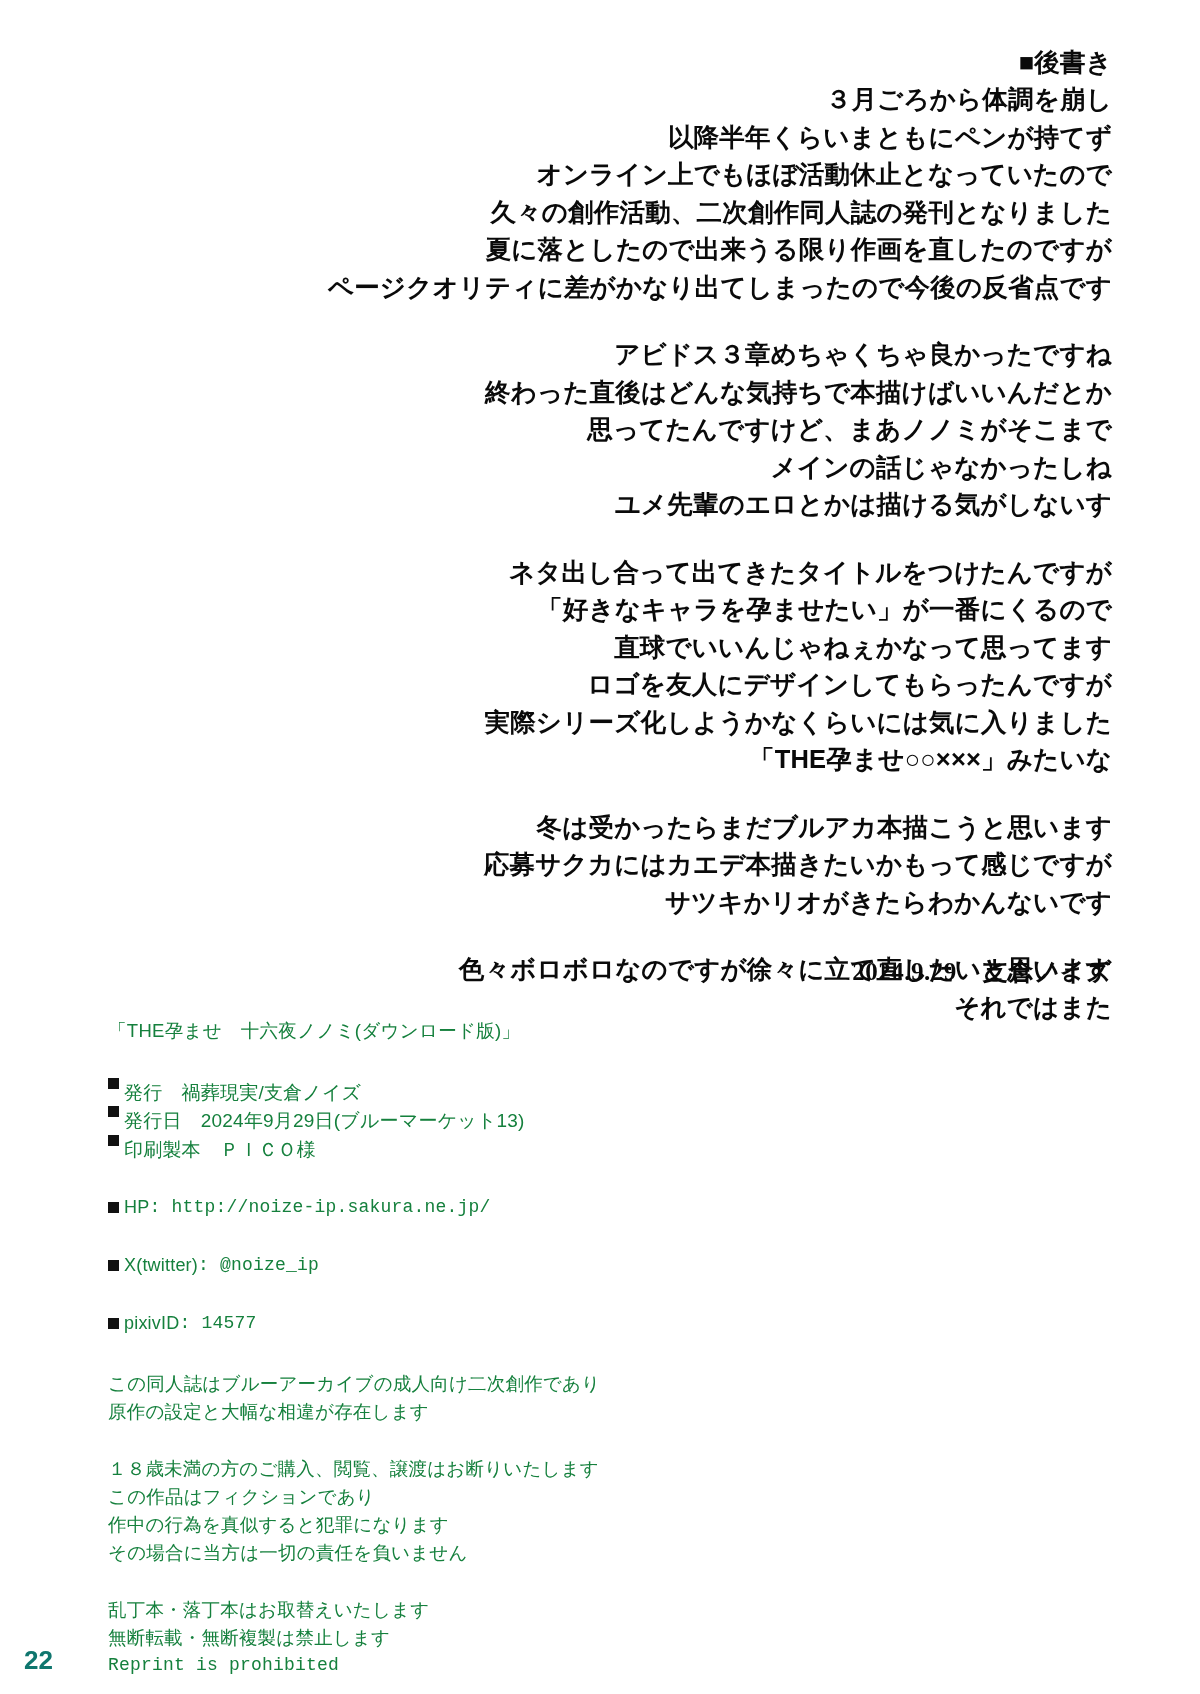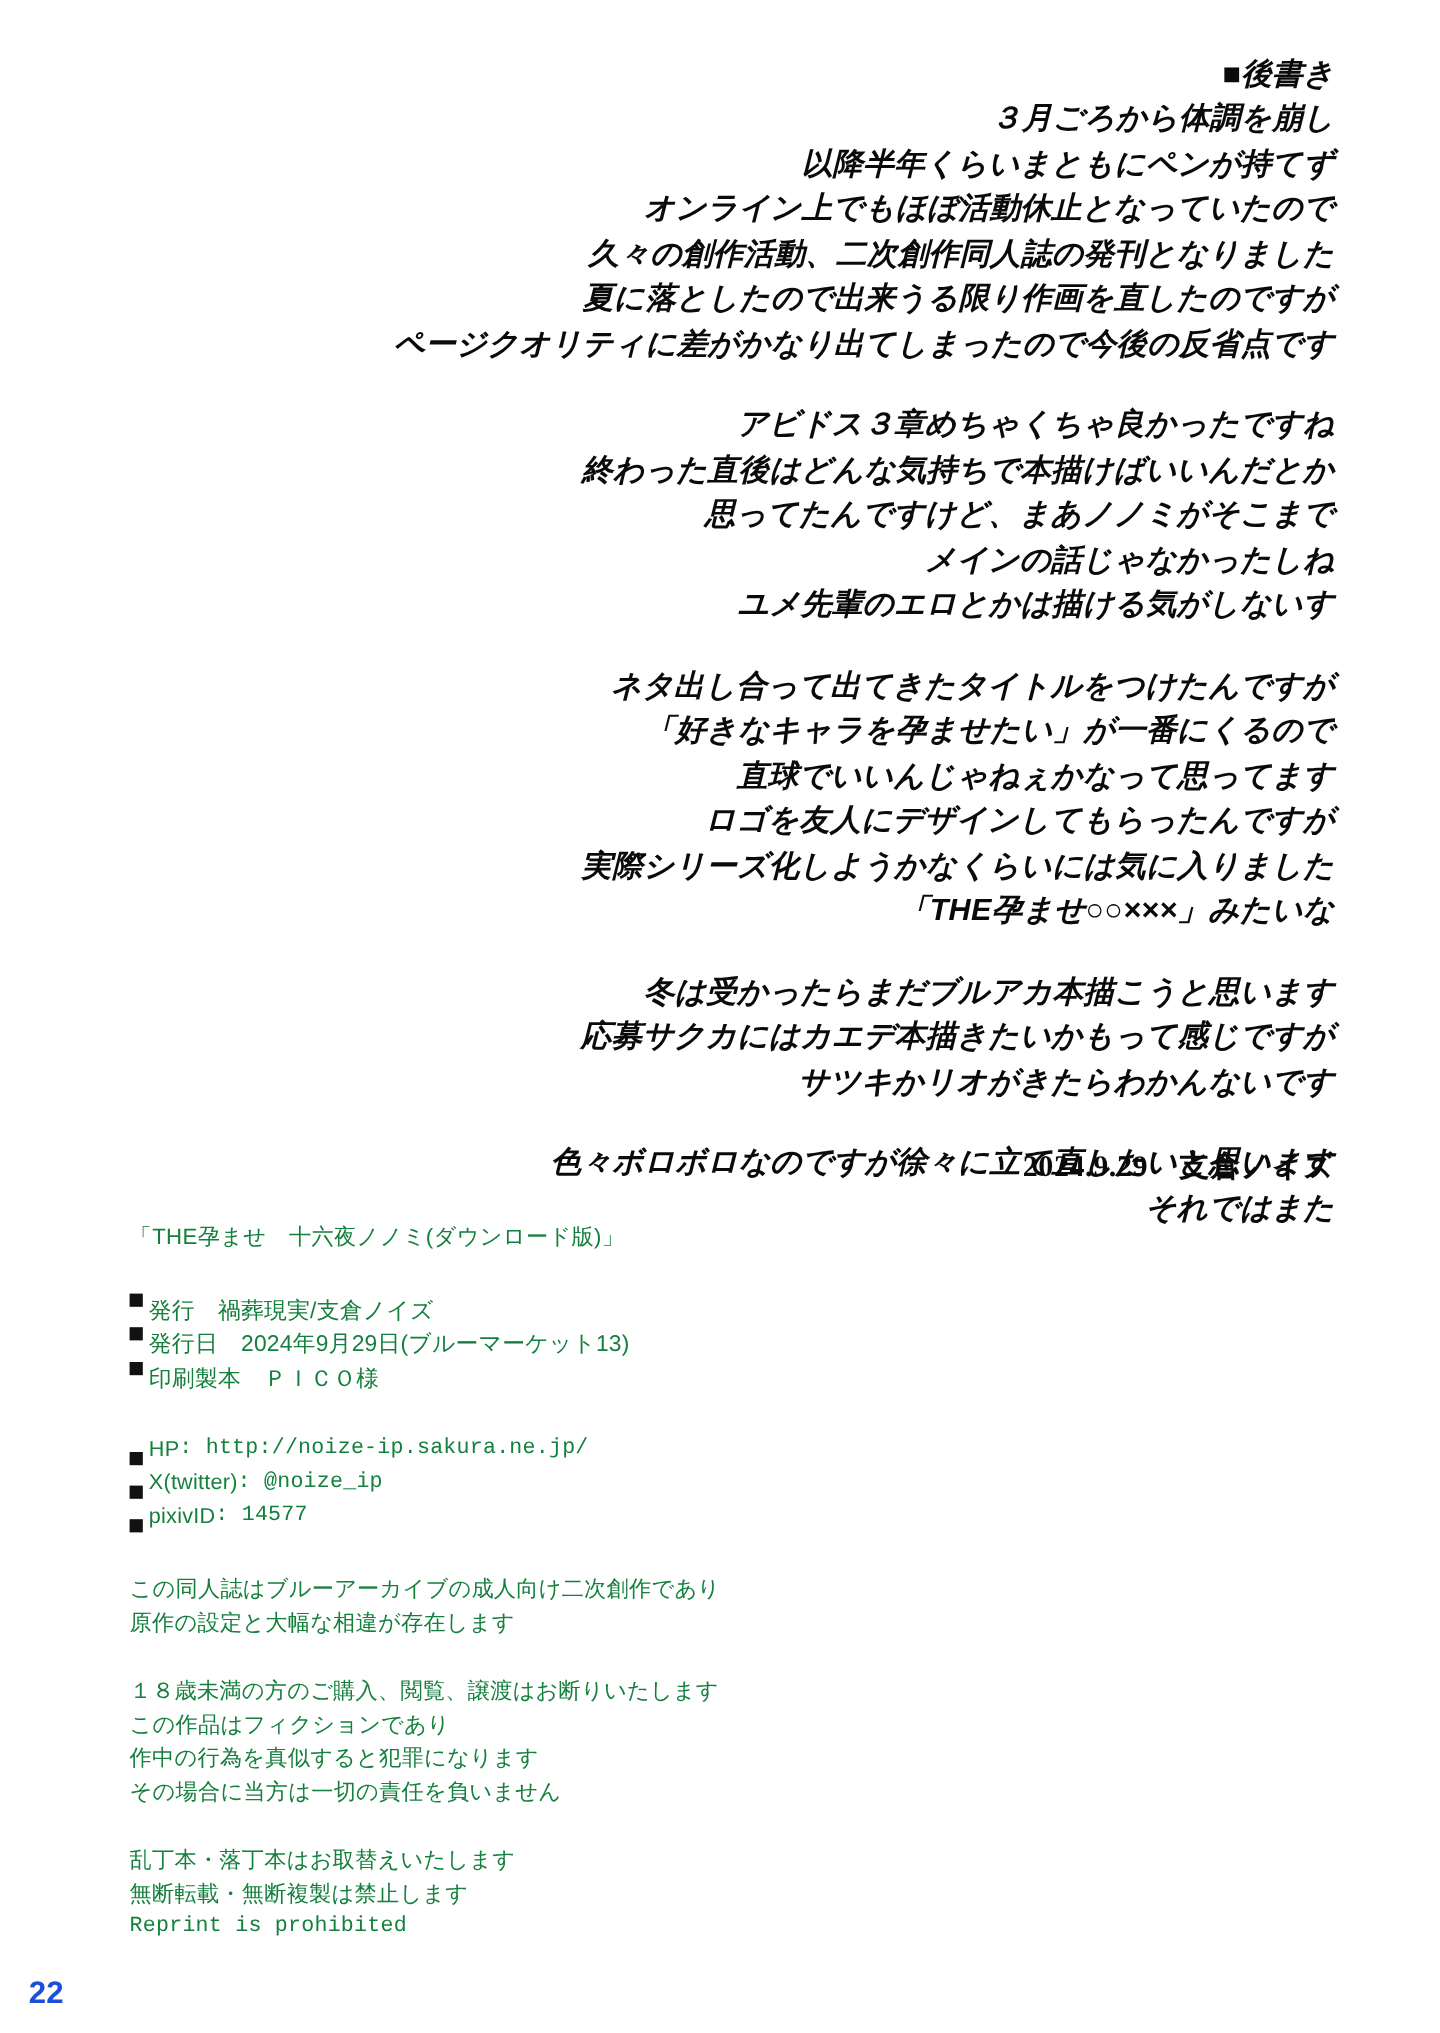--- a/index.html
+++ b/index.html
@@ -30,21 +30,21 @@
     text-align: right;
     font-size: 25.5px;
     line-height: 1.47;
     font-weight: 700;
     letter-spacing: 0.2px;
   }
   .afterword .para {
     margin: 0 0 30px 0;
   }
   .afterword .para:last-child { margin-bottom: 0; }
-  .afterword .line { white-space: nowrap; font-style: italic; }
+  .afterword .line { white-space: nowrap; }
 
   .sig {
     position: absolute;
     top: 955px;
     right: 88px;
     font-size: 25px;
     font-weight: 700;
     letter-spacing: 0.5px;
     text-align: right;
     font-family: Liberation Serif, serif;
@@ -84,25 +84,26 @@
     flex: 0 0 auto;
     position: relative;
     top: -1px;
   }
   .credit-label { white-space: pre; }
   .credit-value { white-space: pre; }
 
   .links-block { margin-bottom: 32px; }
   .link-row {
     display: flex;
-    align-items: flex-end;
+    align-items: center;
     font-size: 18px;
     line-height: 1.55;
     font-family: "Liberation Mono", "DejaVu Sans Mono", monospace;
     letter-spacing: 0.2px;
+    margin-top: 30px;
   }
   .link-row .mixed { font-family: "Liberation Sans", sans-serif; }
 
   .notes-block {
     font-size: 18.5px;
     line-height: 1.5;
     margin-bottom: 30px;
     letter-spacing: 0.2px;
   }
   .notes-block .line { display: block; }
@@ -111,21 +112,21 @@
     font-size: 18px;
     letter-spacing: 0.2px;
   }
 
   .page-number {
     position: absolute;
     left: 24px;
     bottom: 18px;
     font-size: 26px;
     font-weight: 700;
-    color: #1d4ed8;
+    color: #0f766e;
     font-family: "Liberation Sans", sans-serif;
   }
 </style>
 </head>
 <body>
 
 <div class="page">
 
   <div class="afterword">
 

